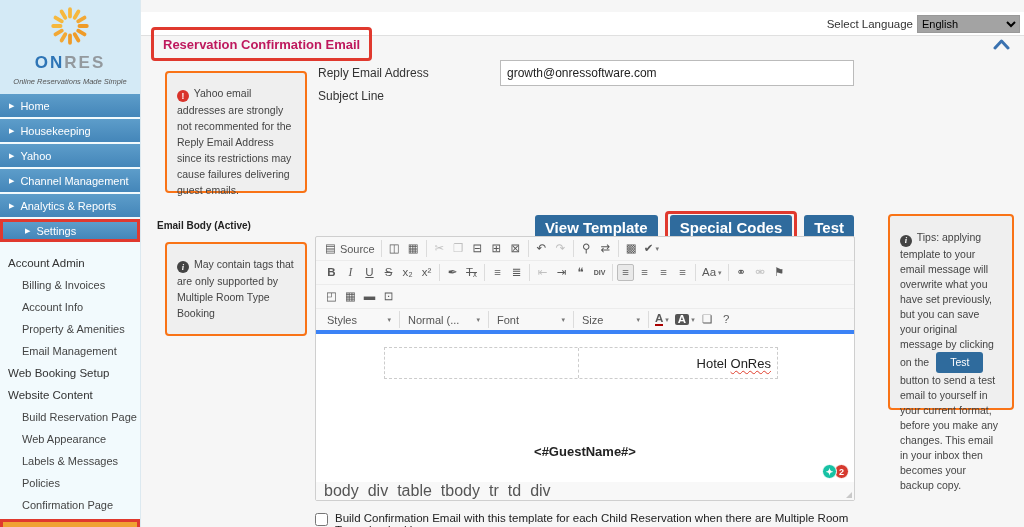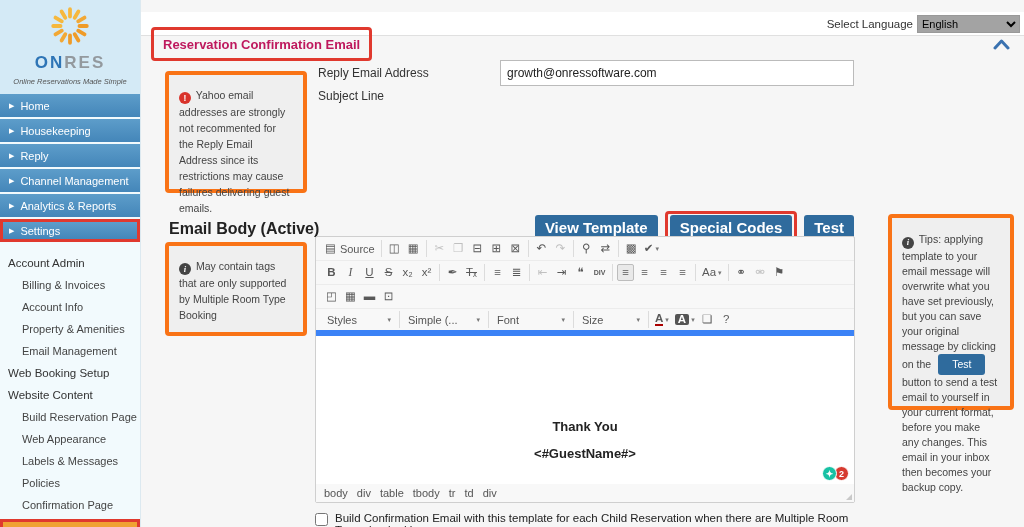--- a/index.html
+++ b/index.html
@@ -10,60 +10,60 @@
   
   .sidebar { width:141px; min-width:141px; height:100%; background:#f2fafd; border-right:1px solid #dce9f0; display:flex; flex-direction:column; }
   .logo-block { background:#d4eaf6; padding:5px 0 8px; text-align:center; }
   .wordmark { font-size:17px; font-weight:bold; letter-spacing:2px; margin-top:2px; }
   .wordmark .on { color:#2e75b6; }
   .wordmark .res { color:#93999e; }
   .tagline { font-size:7.5px; font-style:italic; color:#555; margin-top:4px; }
   .side-menu { display:flex; flex-direction:column; }
   .side-item { height:23px; margin-bottom:2px; background:linear-gradient(#5d9dca,#4486b9); color:#fff; font-size:11px; display:flex; align-items:center; padding-left:9px; cursor:pointer; }
   .side-item .tri { font-size:7px; margin-right:6px; }
-  .side-item.annot { border:3px solid #e0392e; padding-left:6px; }
+  .side-item.annot { border:3px solid #e0392e; padding-left:22px; }
   .side-lower { padding-top:8px; font-size:11.5px; color:#333; }
   .sec-header { padding:5px 0 5px 8px; cursor:pointer; }
   .sub-item { padding:5px 0 5px 22px; font-size:11px; color:#444; cursor:pointer; }
   .guest-emails { margin-top:3px; height:24px; background:#f0a232; border:3px solid #e0392e; color:#fff; font-size:11.5px; display:flex; align-items:center; padding-left:6px; cursor:pointer; }
 
   
   .main { position:relative; flex:1; height:100%; background:#f6f6f6; }
   .topbar { position:absolute; top:12px; left:0; right:0; height:24px; background:#fff; border-bottom:1px solid #e0e0e0; display:flex; align-items:center; justify-content:flex-end; padding-right:4px; gap:4px; }
   .lang-label { font-size:11.5px; color:#333; }
   .lang-select { width:103px; height:18px; font-size:11px; font-family:"Liberation Sans",sans-serif; border:1px solid #999; background:#a3a3a3; }
   .panel { position:absolute; top:24px; left:0; right:0; bottom:0; }
 
   .annot-red { border:3px solid #e0392e; border-radius:4px; }
   .page-title-wrap { position:absolute; left:10px; top:3px; padding:5px 9px; }
   .page-title { font-size:13px; font-weight:bold; color:#be185d; }
   .chevron { position:absolute; right:14px; top:12px; cursor:pointer; }
 
-  .note-box { position:absolute; background:#efefef; border:4px solid #f97316; border-radius:4px; font-size:10.5px; color:#444; line-height:16px; padding:12px 10px; }
+  .note-box { position:absolute; background:#efefef; border:2px solid #f97316; border-radius:4px; font-size:10.5px; color:#444; line-height:16px; padding:12px 10px; }
   .warn-box { left:24px; top:47px; width:142px; height:122px; }
   .info-box { left:24px; top:218px; width:142px; height:94px; }
   .tips-box { left:747px; top:190px; width:126px; height:196px; line-height:15px; padding:14px 10px; }
   .circ { display:inline-flex; width:12px; height:12px; border-radius:50%; color:#fff; font-size:8.5px; font-weight:bold; align-items:center; justify-content:center; vertical-align:-2px; margin-right:2px; }
   .circ.red { background:#d9332b; }
   .circ.dark { background:#444; font-style:italic; font-family:"Liberation Serif",serif; }
 
   .field-row { position:absolute; left:177px; display:flex; align-items:center; }
   .field-row .flabel { width:182px; font-size:12px; color:#333; }
   .field-row input { width:354px; height:21px; border:1px solid #bbb; font-size:12px; padding:12px 6px; font-family:"Liberation Sans",sans-serif; color:#222; background:#fff; }
 
-  .body-heading { position:absolute; left:28px; top:196px; font-size:16px; font-weight:bold; color:#222; }
+  .body-heading { position:absolute; left:16px; top:196px; font-size:10px; font-weight:bold; color:#222; }
 
   .btn-row { position:absolute; top:187px; right:170px; display:flex; align-items:center; gap:7px; }
   .blue-btn { background:#2f6b9d; color:#fff; font-size:15px; font-weight:bold; border:none; border-radius:3px; padding:4px 10px; cursor:pointer; font-family:"Liberation Sans",sans-serif; }
   .sc-wrap { border:3px solid #e0392e; border-radius:4px; padding:1px 2px; }
 
   
   .editor { position:absolute; left:174px; top:212px; width:540px; border:1px solid #cfcfcf; background:#f8f8f8; border-radius:2px; }
   .tb-row { display:flex; align-items:center; padding:2px 3px; border-bottom:1px solid #ececec; min-height:24px; flex-wrap:nowrap; }
-  .tb-row:last-of-type { border-bottom:6px solid #3b82f6; }
+  .tb-row:last-of-type { border-bottom:4px solid #3b82f6; }
   .tb-group { display:inline-flex; align-items:center; padding:0 3px; border-right:1px solid #dcdcdc; }
   .tb-group:last-child { border-right:none; }
   .tb-btn { display:inline-flex; align-items:center; justify-content:center; min-width:17px; height:17px; padding:0 2px; margin:0 1px; font-size:11.5px; color:#595959; cursor:pointer; border-radius:2px; }
   .tb-btn .g { line-height:1; }
   .tb-btn .lbl { font-size:11px; margin-left:4px; }
   .tb-btn.small .lbl { font-size:7px; font-weight:bold; margin-left:0; }
   .tb-btn .caret { font-size:7px; margin-left:2px; color:#777; }
   .tb-btn.disabled { opacity:.35; cursor:default; }
   .tb-btn.active { border:1px solid #bdbdbd; background:#e9e9e9; }
   .tb-btn.b { font-weight:bold; }
@@ -81,21 +81,21 @@
   .ed-cell.left { border-right:1px dashed #ccc; }
   .ed-cell.right { display:flex; align-items:center; justify-content:flex-end; padding-right:6px; }
   .misspell { text-decoration:underline wavy #e03e2d 1px; text-underline-offset:2px; }
   .ed-line1 { position:absolute; top:83px; width:100%; text-align:center; font-weight:bold; }
   .ed-line2 { position:absolute; top:110px; width:100%; text-align:center; font-weight:bold; }
   .badges { position:absolute; right:5px; bottom:3px; display:flex; }
   .badge { width:15px; height:15px; border-radius:50%; color:#fff; font-size:9px; font-weight:bold; display:flex; align-items:center; justify-content:center; border:1px solid #fff; cursor:pointer; }
   .badge.teal { background:#17c1a4; margin-right:-3px; z-index:1; }
   .badge.red { background:#d63a2f; }
 
-  .ed-status { height:18px; background:#f8f8f8; display:flex; align-items:center; gap:9px; padding:0 8px; font-size:11px; color:#555; position:relative; }
+  .ed-status { height:18px; background:#f8f8f8; display:flex; align-items:center; gap:9px; padding:0 8px; font-size:16px; color:#555; position:relative; }
   .path-item { cursor:pointer; }
   .resize-handle { position:absolute; right:2px; bottom:2px; width:0; height:0; border-left:6px solid transparent; border-bottom:6px solid #c9c9c9; cursor:nwse-resize; }
 
   .tips-box .mini-btn { display:inline-block; background:#2f6b9d; color:#fff; font-size:10.5px; border-radius:3px; padding:3px 14px; margin:0 4px; cursor:pointer; }
 
   .check-row { position:absolute; left:174px; top:488px; display:flex; align-items:flex-start; gap:7px; font-size:11.5px; color:#222; width:560px; }
   .check-row input { margin-top:1px; }
 </style>
 </head>
 <body>
@@ -127,21 +127,21 @@
       <div class="side-item">
           <span class="tri">▶</span>
           <span>Home</span>
         </div>
       <div class="side-item">
           <span class="tri">▶</span>
           <span>Housekeeping</span>
         </div>
       <div class="side-item">
           <span class="tri">▶</span>
-          <span>Reply</span>
+          <span>Yahoo</span>
         </div>
       <div class="side-item">
           <span class="tri">▶</span>
           <span>Channel Management</span>
         </div>
       <div class="side-item">
           <span class="tri">▶</span>
           <span>Analytics &amp; Reports</span>
         </div>
       <div class="side-item annot">
@@ -374,21 +374,21 @@
             </div>
             <div class="tb-row">
               <span class="tb-group">
                 <span class="tb-btn tb-dd" style="width: 72px;">
                   <span class="lbl">Styles</span>
                   <span class="caret">▾</span>
                 </span>
               </span>
               <span class="tb-group">
                 <span class="tb-btn tb-dd" style="width: 80px;">
-                  <span class="lbl">Simple (...</span>
+                  <span class="lbl">Normal (...</span>
                   <span class="caret">▾</span>
                 </span>
               </span>
               <span class="tb-group">
                 <span class="tb-btn tb-dd" style="width: 76px;">
                   <span class="lbl">Font</span>
                   <span class="caret">▾</span>
                 </span>
               </span>
               <span class="tb-group">
@@ -409,21 +409,26 @@
                 <span class="tb-btn">
                   <span class="g">❏</span>
                 </span>
                 <span class="tb-btn">
                   <span class="g">?</span>
                 </span>
               </span>
             </div>
           </div>
         <div class="ed-content">
-          <div class="ed-line1">Thank You</div>
+          <div class="ed-table">
+            <div class="ed-cell left"></div>
+            <div class="ed-cell right">
+              <span><span>Hotel </span><span class="misspell">OnRes</span></span>
+            </div>
+          </div>
           <div class="ed-line2">&lt;#GuestName#&gt;</div>
           <div class="badges">
             <div class="badge teal">✦</div>
             <div class="badge red">2</div>
           </div>
         </div>
         <div class="ed-status" id="path-host">
           <span class="path-item">body</span>
             <span class="path-item">div</span>
             <span class="path-item">table</span>

